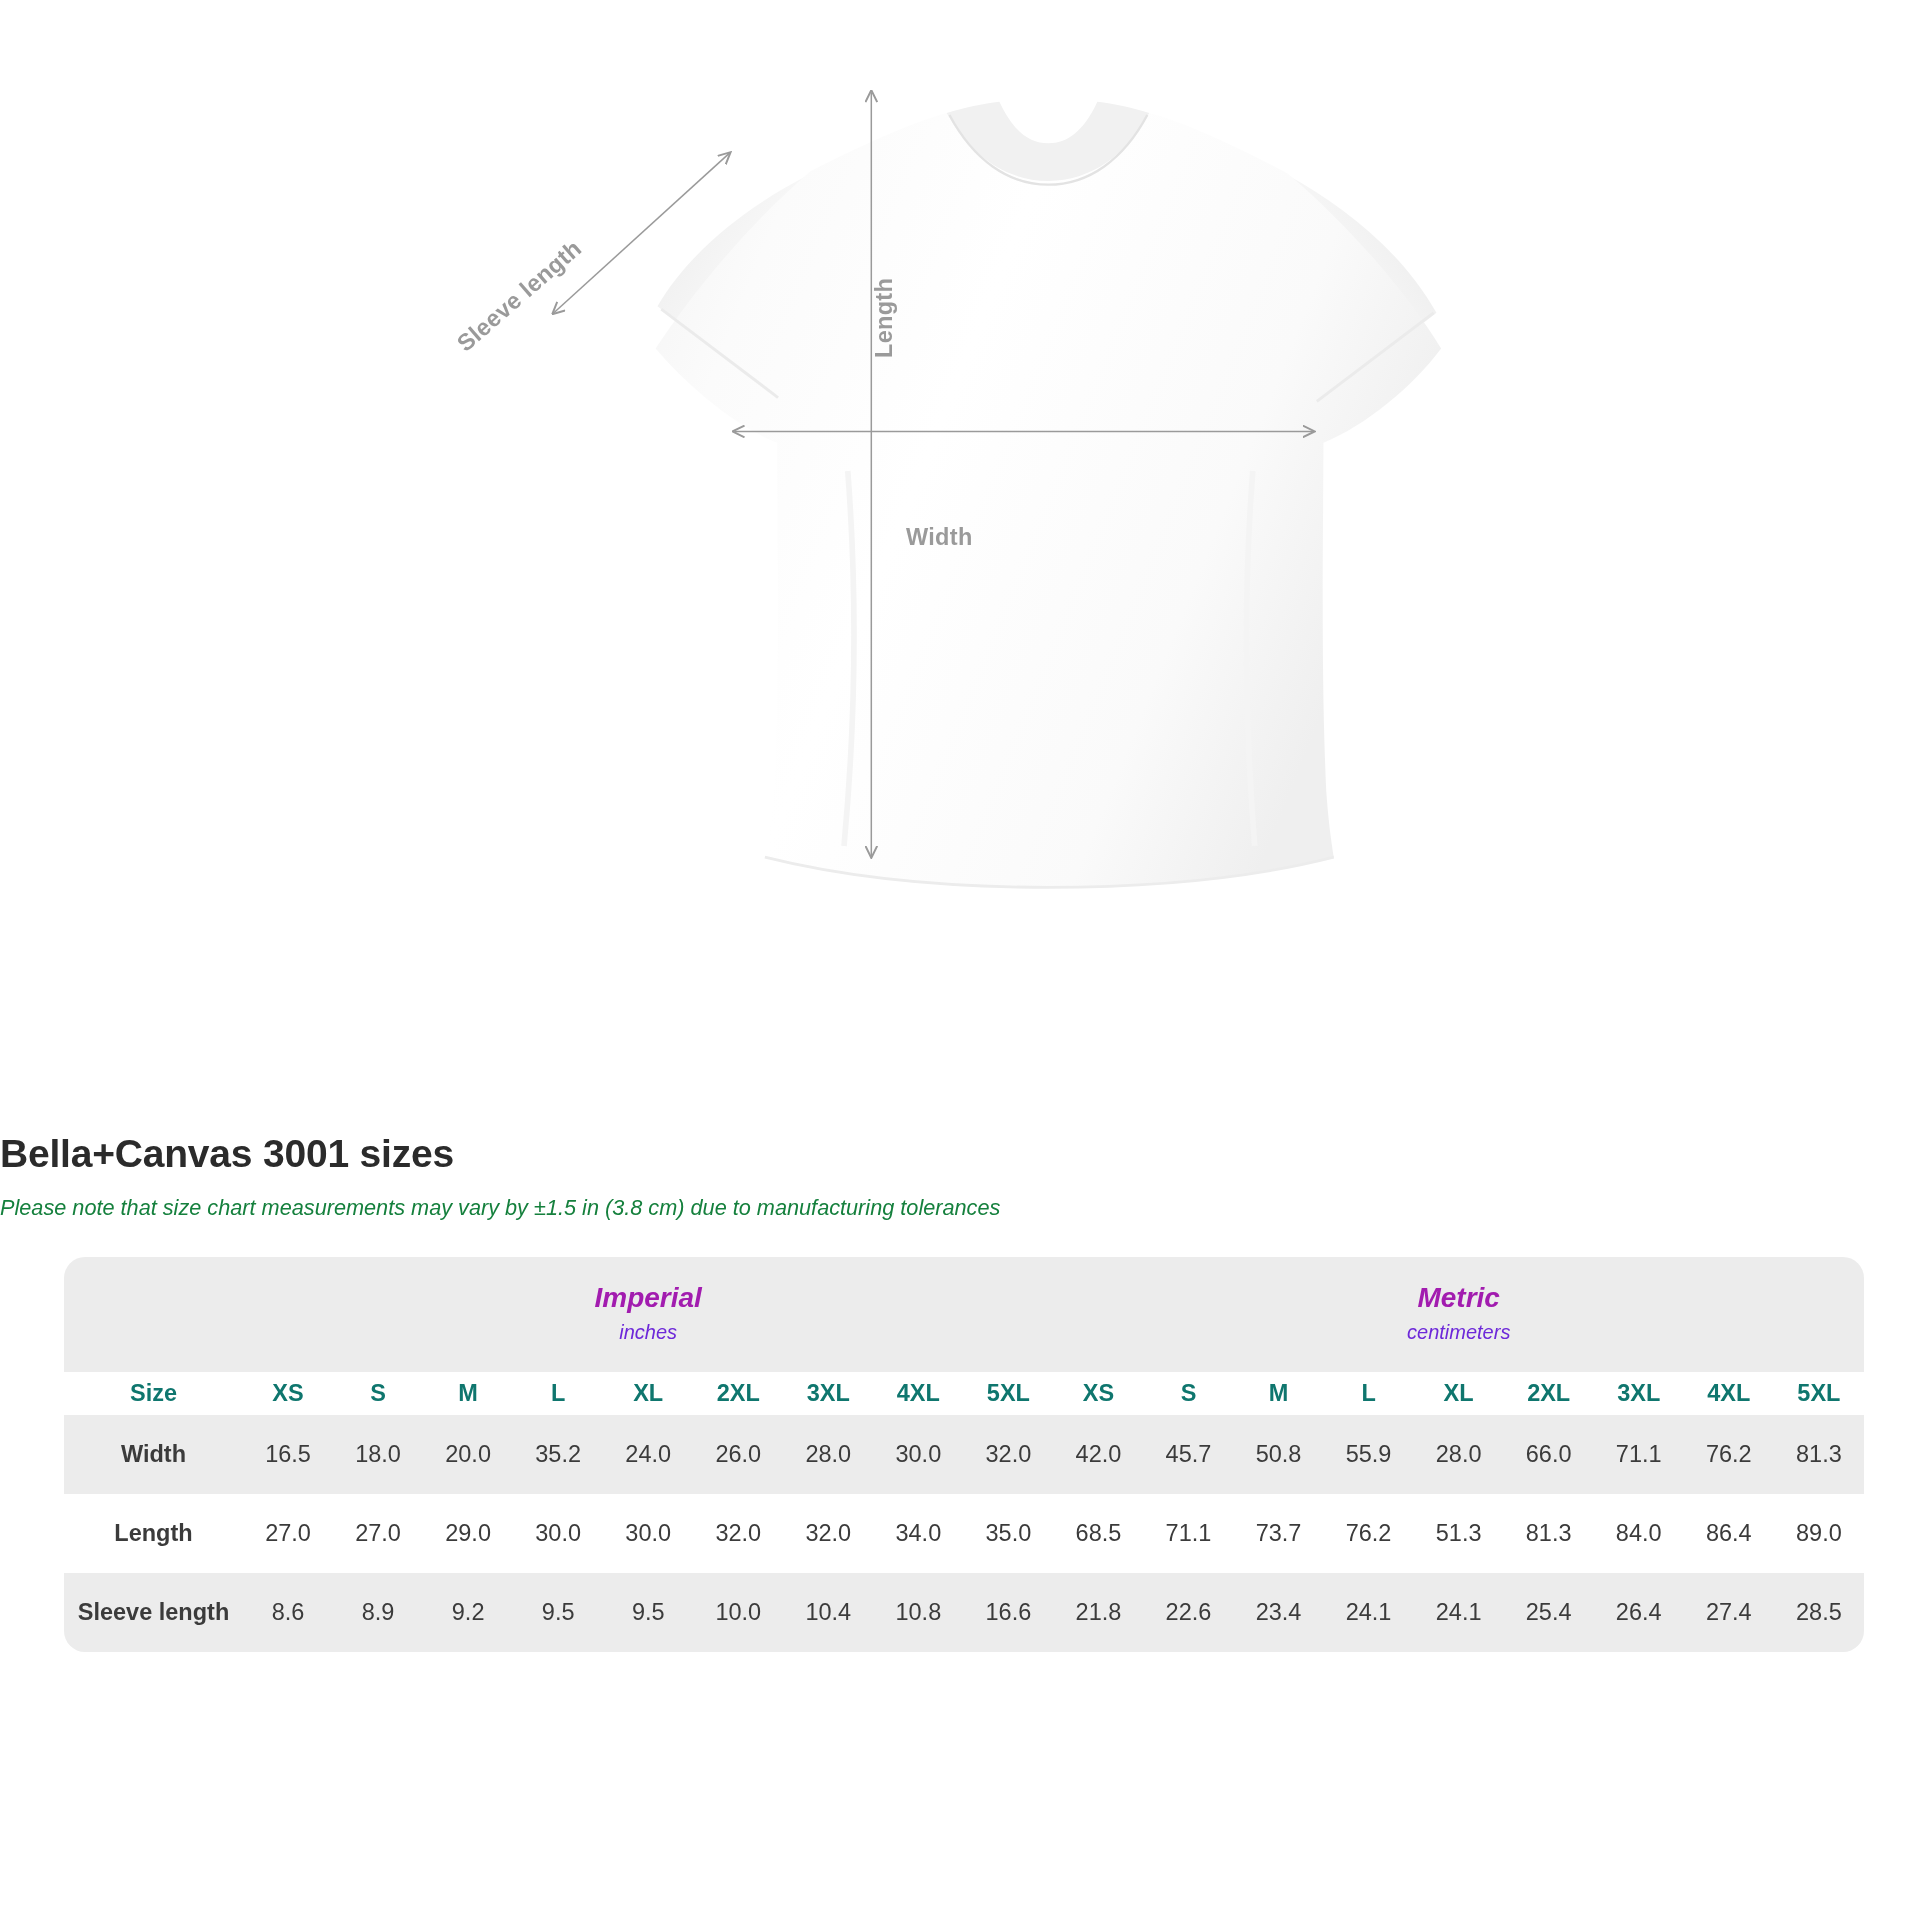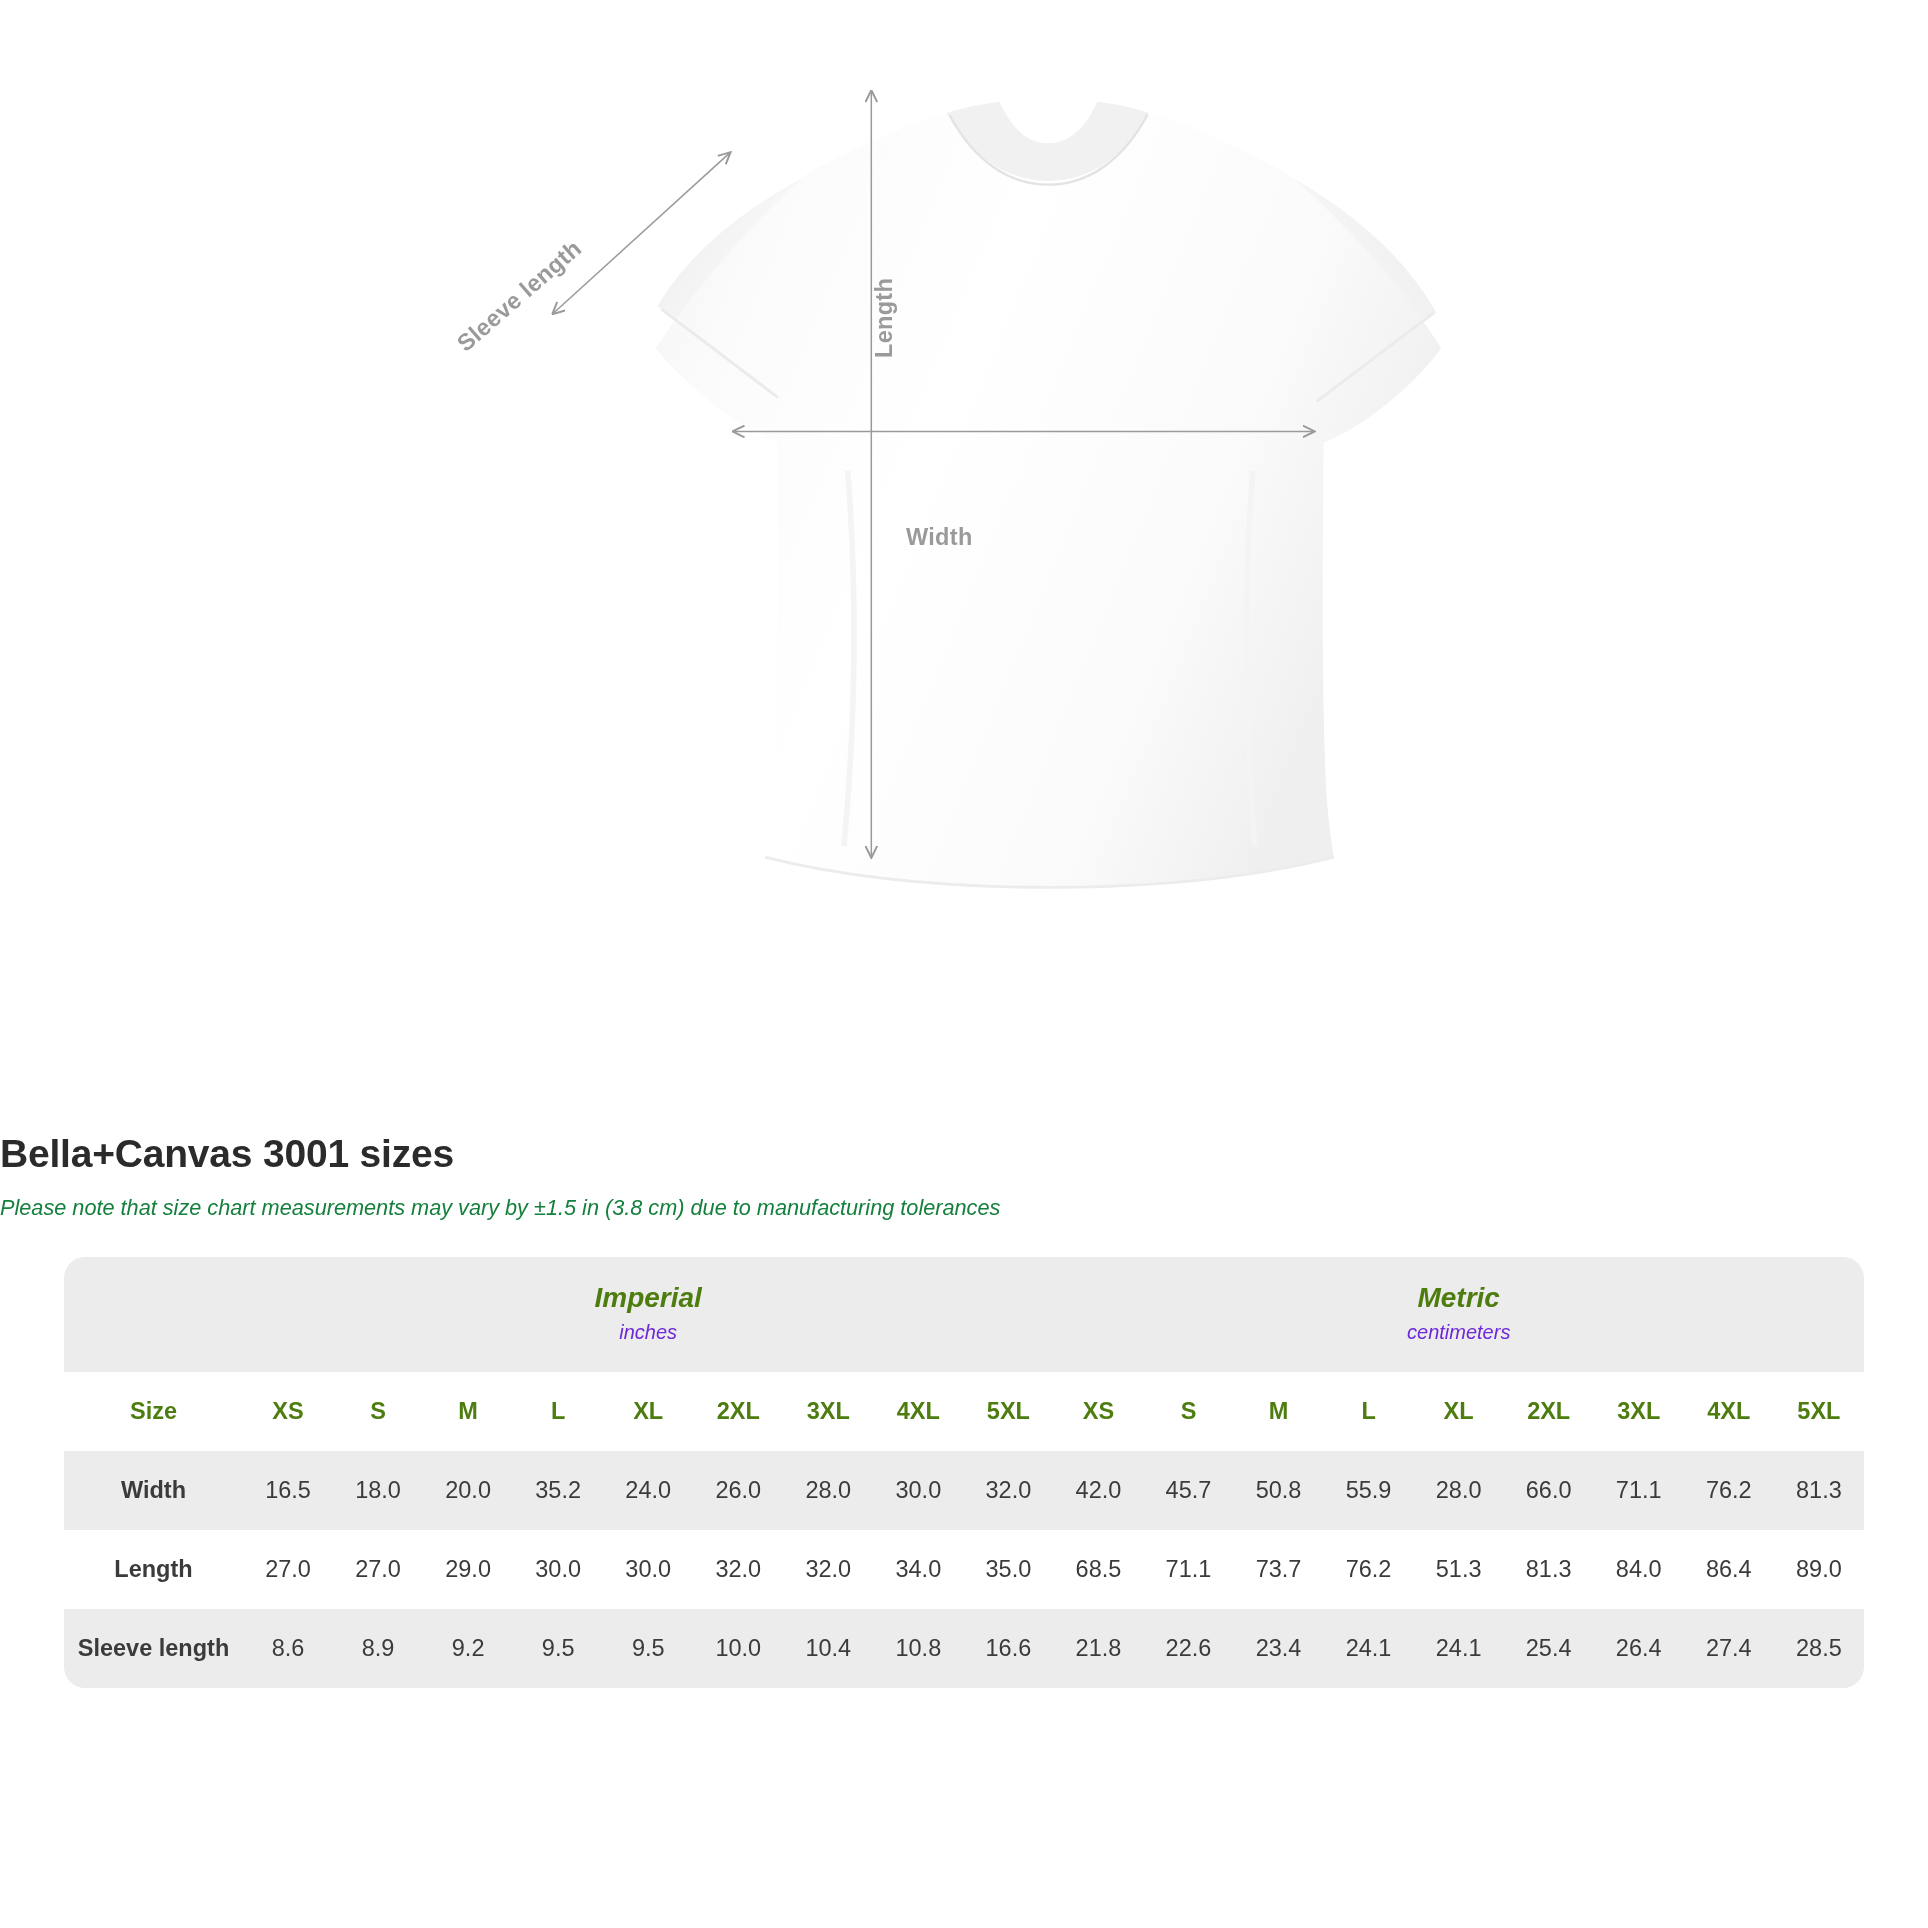--- a/index.html
+++ b/index.html
@@ -101,35 +101,35 @@
   }
 
   .unit-row td {
     background: #ececec;
     padding: 24.5px 0 28px 0;
   }
   .unit-sys {
     font-size: 28px;
     font-weight: bold;
     font-style: italic;
-    color: #4d7c0f;
+    color: #a21caf;
   }
   .unit-sub {
     font-size: 20px;
     font-style: italic;
     color: #6d28d9;
     margin-top: 7.5px;
   }
 
   .head-row td {
     background: #ffffff;
-    padding: 26px 0;
+    padding: 8px 0;
     font-size: 23.5px;
     font-weight: bold;
-    color: #4d7c0f;
+    color: #0f766e;
     border-right: 0.9px solid #e9e9e9;
   }
   .head-row td:last-child { border-right: none; }
 
   .data-row td {
     padding: 26px 0;
     font-size: 23.5px;
     color: #3b3b3b;
     border-right: 0.9px solid #e9e9e9;
     border-top: 0.9px solid #e9e9e9;

